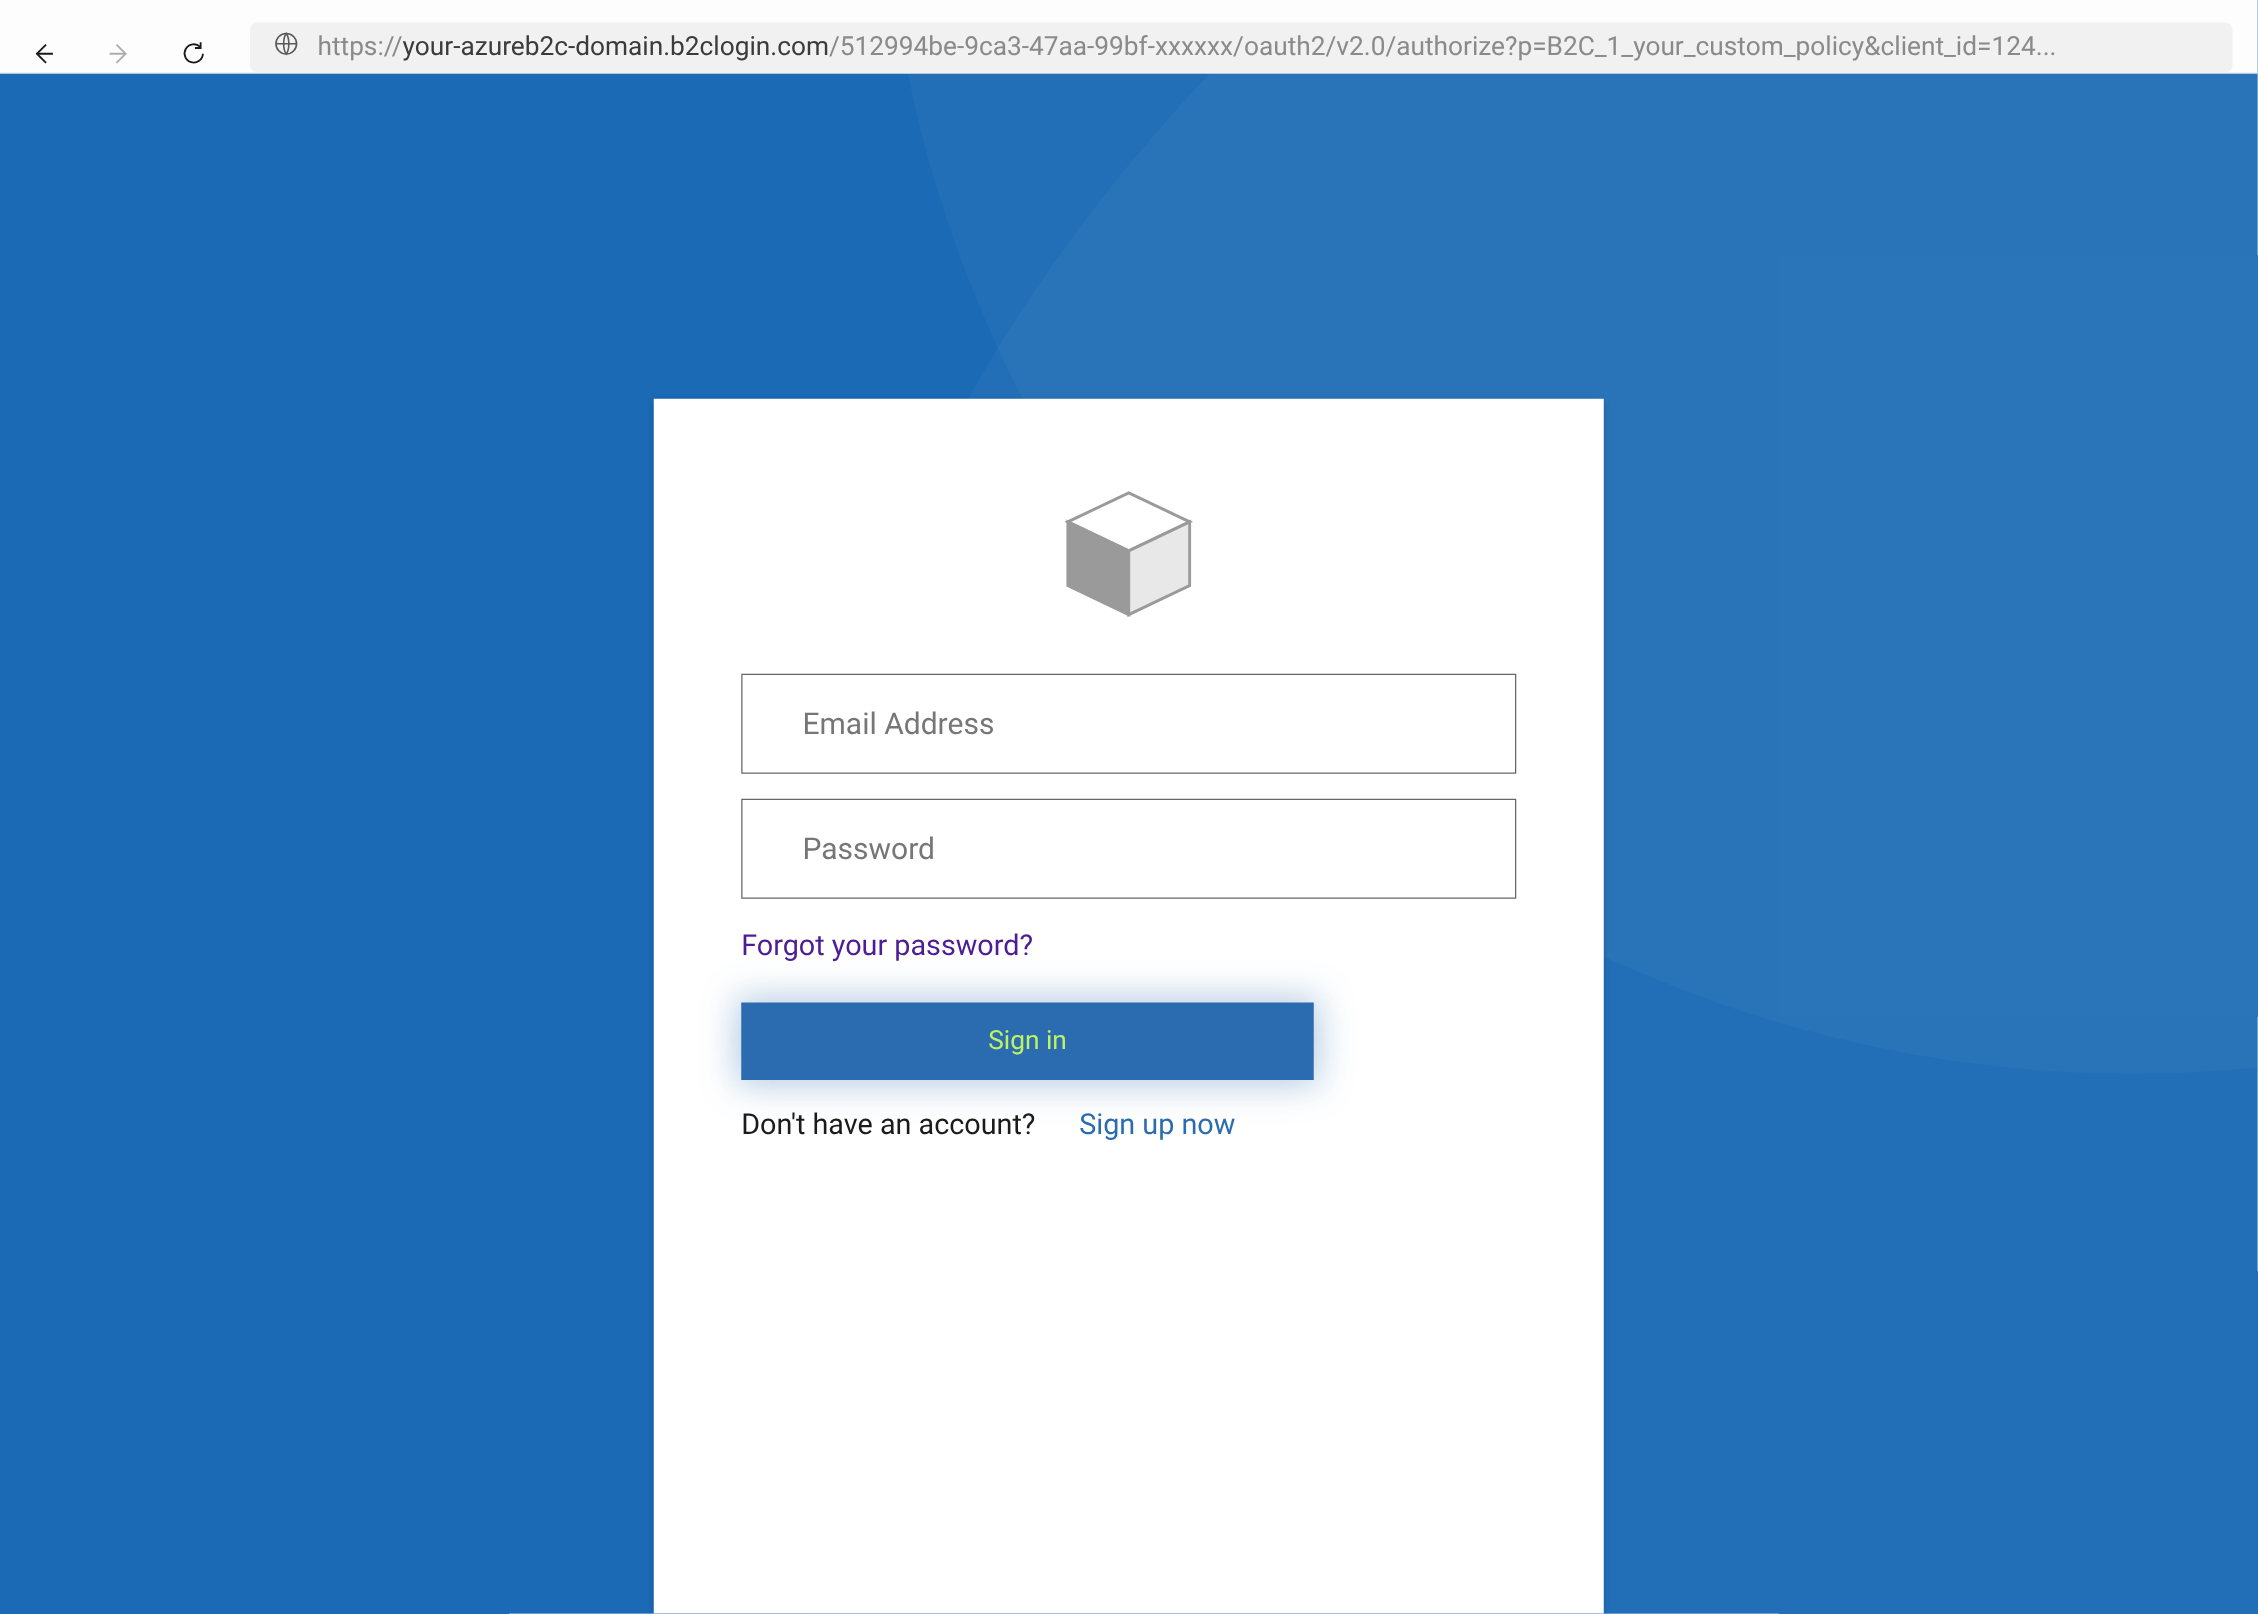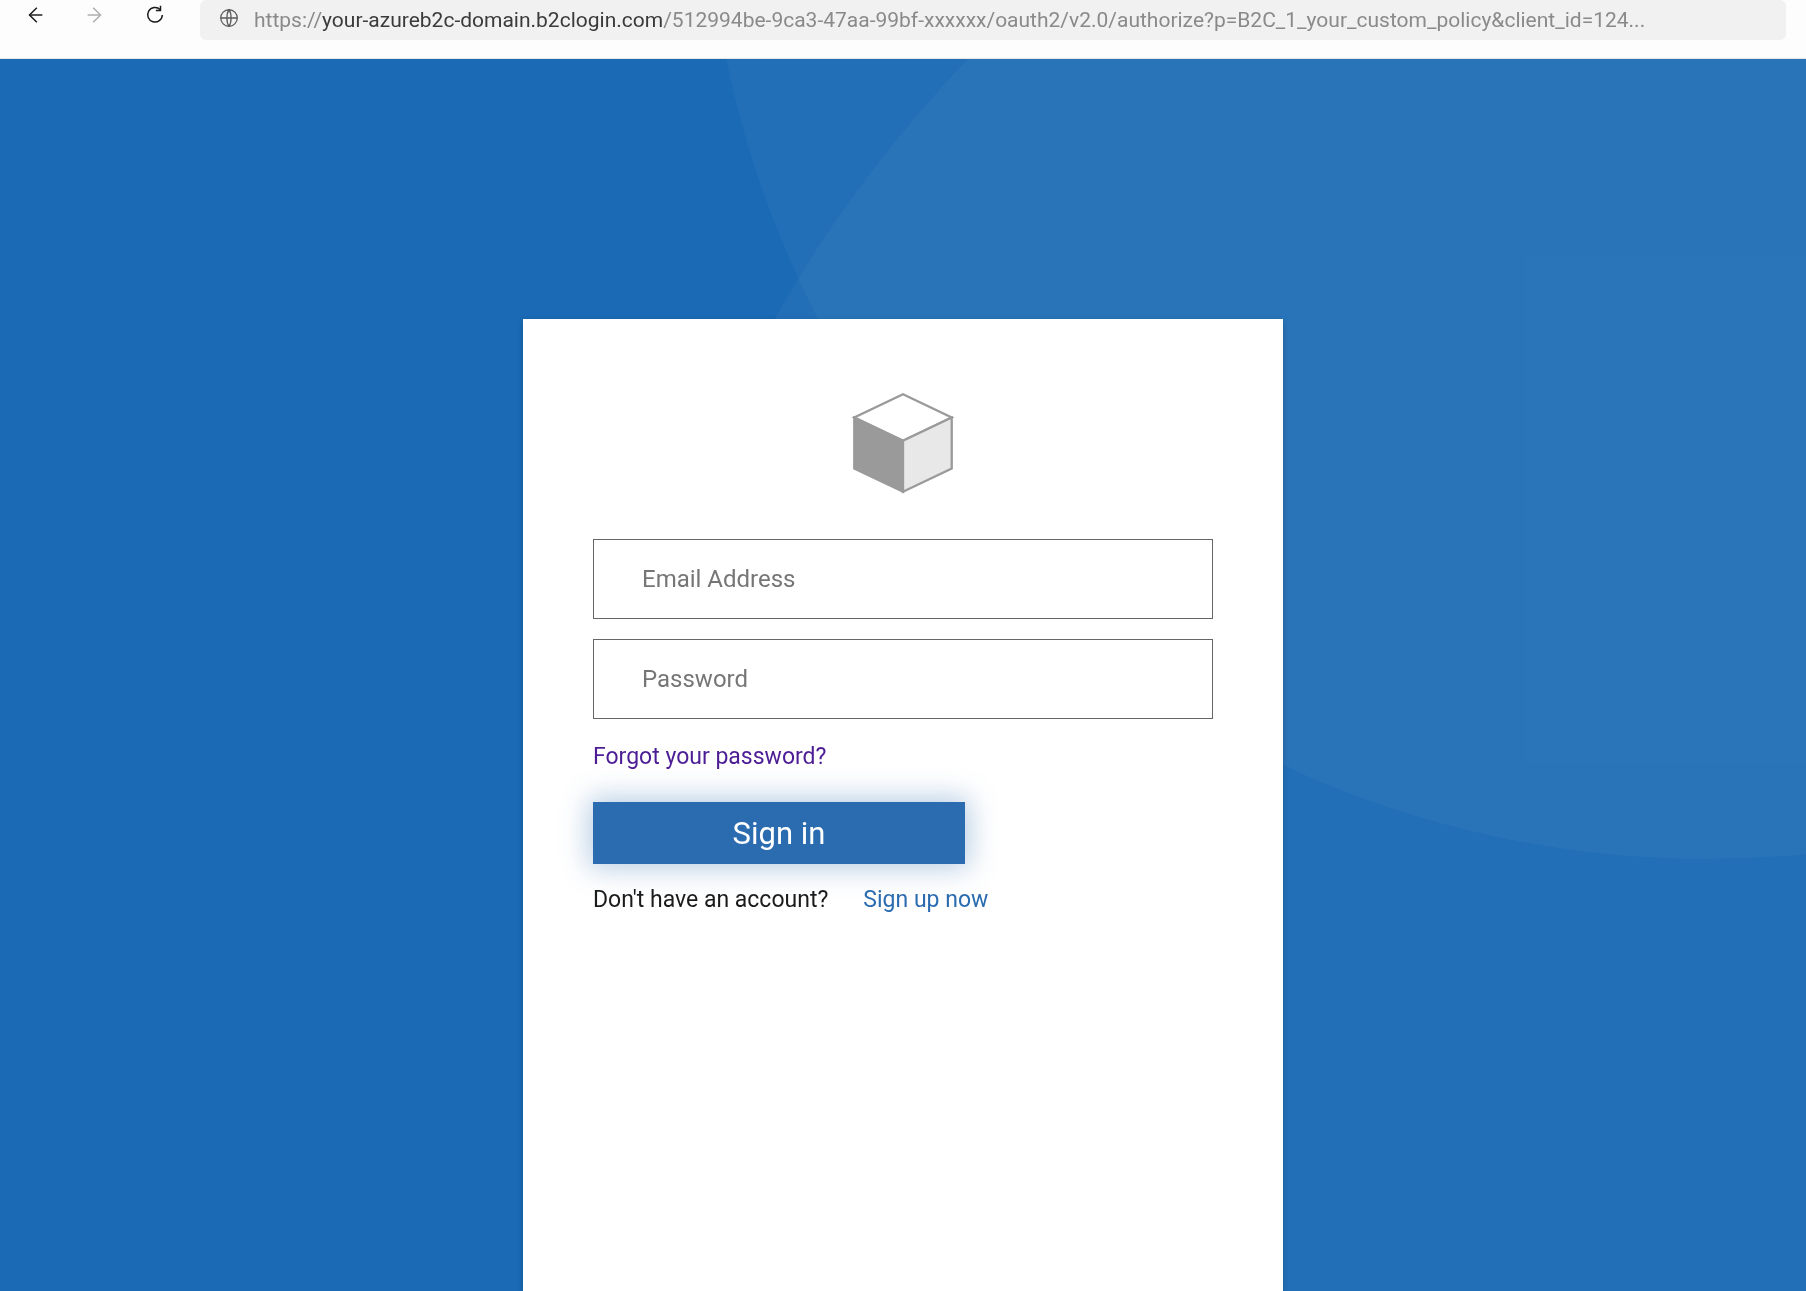--- a/index.html
+++ b/index.html
@@ -3,21 +3,21 @@
 <meta charset="utf-8">
 <style>
   * { box-sizing: border-box; margin: 0; padding: 0; }
   html, body { height: 100%; width: 100%; font-family: "Segoe UI", -apple-system, BlinkMacSystemFont, Roboto, sans-serif; }
   body { display: flex; flex-direction: column; background: #fff; }
 
   
   .chrome-bar {
     height: 59px;
     display: flex;
-    align-items: flex-start;
+    align-items: flex-end;
     padding: 0 20px;
     gap: 30px;
     background: #fdfdfd;
     border-bottom: 1px solid #e5e5e5;
   }
   .nav-btn {
     width: 30px; height: 30px;
     display: flex; align-items: center; justify-content: center;
     cursor: pointer;
     flex-shrink: 0;
@@ -101,27 +101,27 @@
   .forgot {
     display: inline-block;
     font-size: 23px;
     color: #4c1d95;
     text-decoration: none;
     margin-top: 4px;
     margin-bottom: 32px;
   }
 
   .signin-btn {
-    width: 372px;
+    width: 458px;
     max-width: 100%;
     height: 62px;
     background: #2b6cb0;
-    color: #ffffff;
+    color: #bef264;
     border: none;
-    font-size: 31px;
+    font-size: 21px;
     font-family: inherit;
     cursor: pointer;
     box-shadow: 0 0 28px 4px rgba(43,108,176,0.35);
   }
 
   .below-row {
     margin-top: 22px;
     font-size: 23px;
     color: #1b1b1b;
   }

